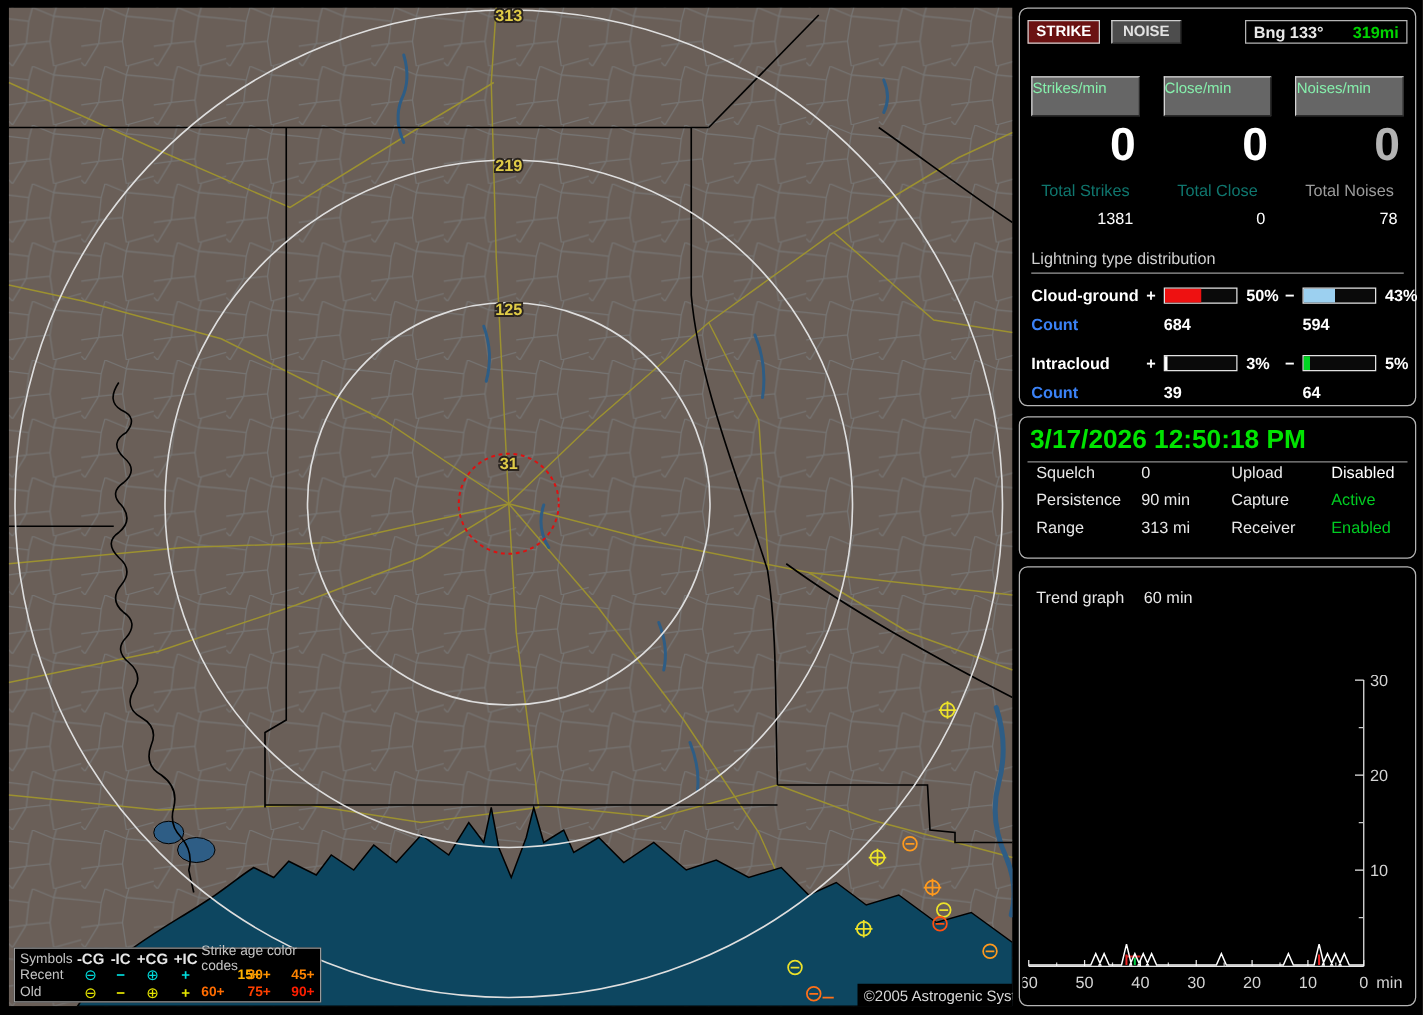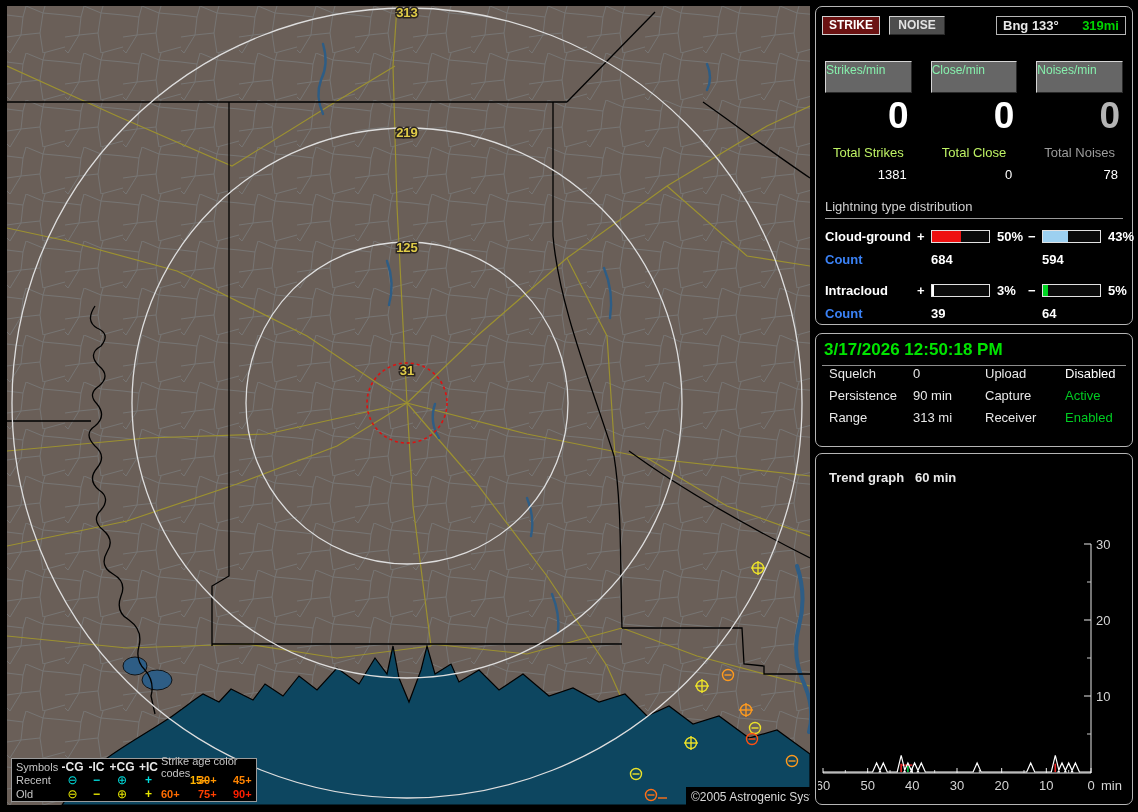--- a/index.html
+++ b/index.html
@@ -31,46 +31,46 @@
              border:1px solid #2a2a2a;border-top-color:#d0d0d0;border-left-color:#d0d0d0;}
   #bng-box{margin-left:auto;width:130px;height:19px;border:1px solid #b5b5b5;box-sizing:border-box;
            display:flex;align-items:center;justify-content:space-between;padding:0 6px;
            font-weight:bold;font-size:13px;background:#000;}
   #bng-val{color:#00d400;}
   .counters{margin-top:26px;display:grid;grid-template-columns:repeat(3,1fr);column-gap:19px;padding:0 3px;}
   .cbtn{height:32px;line-height:16px;text-align:left;font-size:12px;color:#86efac;background:#666;
         border:1px solid #2a2a2a;border-top-color:#d6d6d6;border-left-color:#d6d6d6;box-sizing:border-box;}
   .bigzero{font-size:37px;font-weight:bold;text-align:right;padding-right:3px;line-height:1;margin-top:4px;color:#fff;}
   .bigzero.dimz{color:#b4b4b4;}
-  .tot-label{text-align:center;margin-top:11px;color:#bef264;}
+  .tot-label{text-align:center;margin-top:11px;color:#0f766e;}
   .tot-label.dim{color:#9c9c9c;}
   .tot-val{text-align:right;padding-right:5px;margin-top:7px;color:#fff;}
   .dist{margin-top:17px;padding:0 3px;}
   .dist-title{color:#d0d0d0;border-bottom:1px solid #9a9a9a;padding-bottom:4px;}
   .drow{display:grid;grid-template-columns:92px 14px 61px 36px 14px 61px auto;align-items:center;
         margin-top:10px;height:15px;}
   .drow .lbl{font-weight:bold;color:#fff;}
   .drow .sgn{font-weight:bold;color:#fff;}
   .bar{width:57px;height:11px;border:1px solid #e2e2e2;background:#0a0a0a;}
   .bar-fill{height:100%;}
   .pct{font-weight:bold;color:#fff;padding-left:5px;}
   .crow{display:grid;grid-template-columns:92px 14px 61px 36px 14px 61px auto;margin-top:8px;}
   .crow .clbl{font-weight:bold;color:#3b82f6;}
   .crow .cval{font-weight:bold;color:#fff;}
   .gap{height:6px;}
   
-  #datetime{color:#00e400;font-size:17px;font-weight:bold;padding:1px 0 5px 2px;
+  #datetime{color:#00e400;font-size:21px;font-weight:bold;padding:1px 0 5px 2px;
             border-bottom:1px solid #8d8d8d;}
   .stat-grid{display:grid;grid-template-columns:84px 72px 80px auto;
              row-gap:7px;padding:0 7px;}
   .green{color:#00cc22;}
   .dim{color:#ffffff;}
   
   .info-grid{display:grid;grid-template-columns:86px 70px 78px auto;row-gap:10px;padding:1px 7px 0;}
-  .trend-row{display:grid;grid-template-columns:86px auto;padding:7px 7px 0;font-weight:bold;}
+  .trend-row{display:grid;grid-template-columns:86px auto;padding:7px 7px 0;}
   #trend-svg{position:absolute;left:2px;top:86px;}
   .axis-lbl{fill:#d4d4d4;font-size:13px;font-family:"Liberation Sans",sans-serif;}
 </style>
 </head>
 <body>
 
 <div id="map-wrap">
 <svg id="map-svg" width="803" height="799" viewBox="0 0 803 799">
   <defs>
     <pattern id="cnty" width="58" height="47" patternUnits="userSpaceOnUse">

